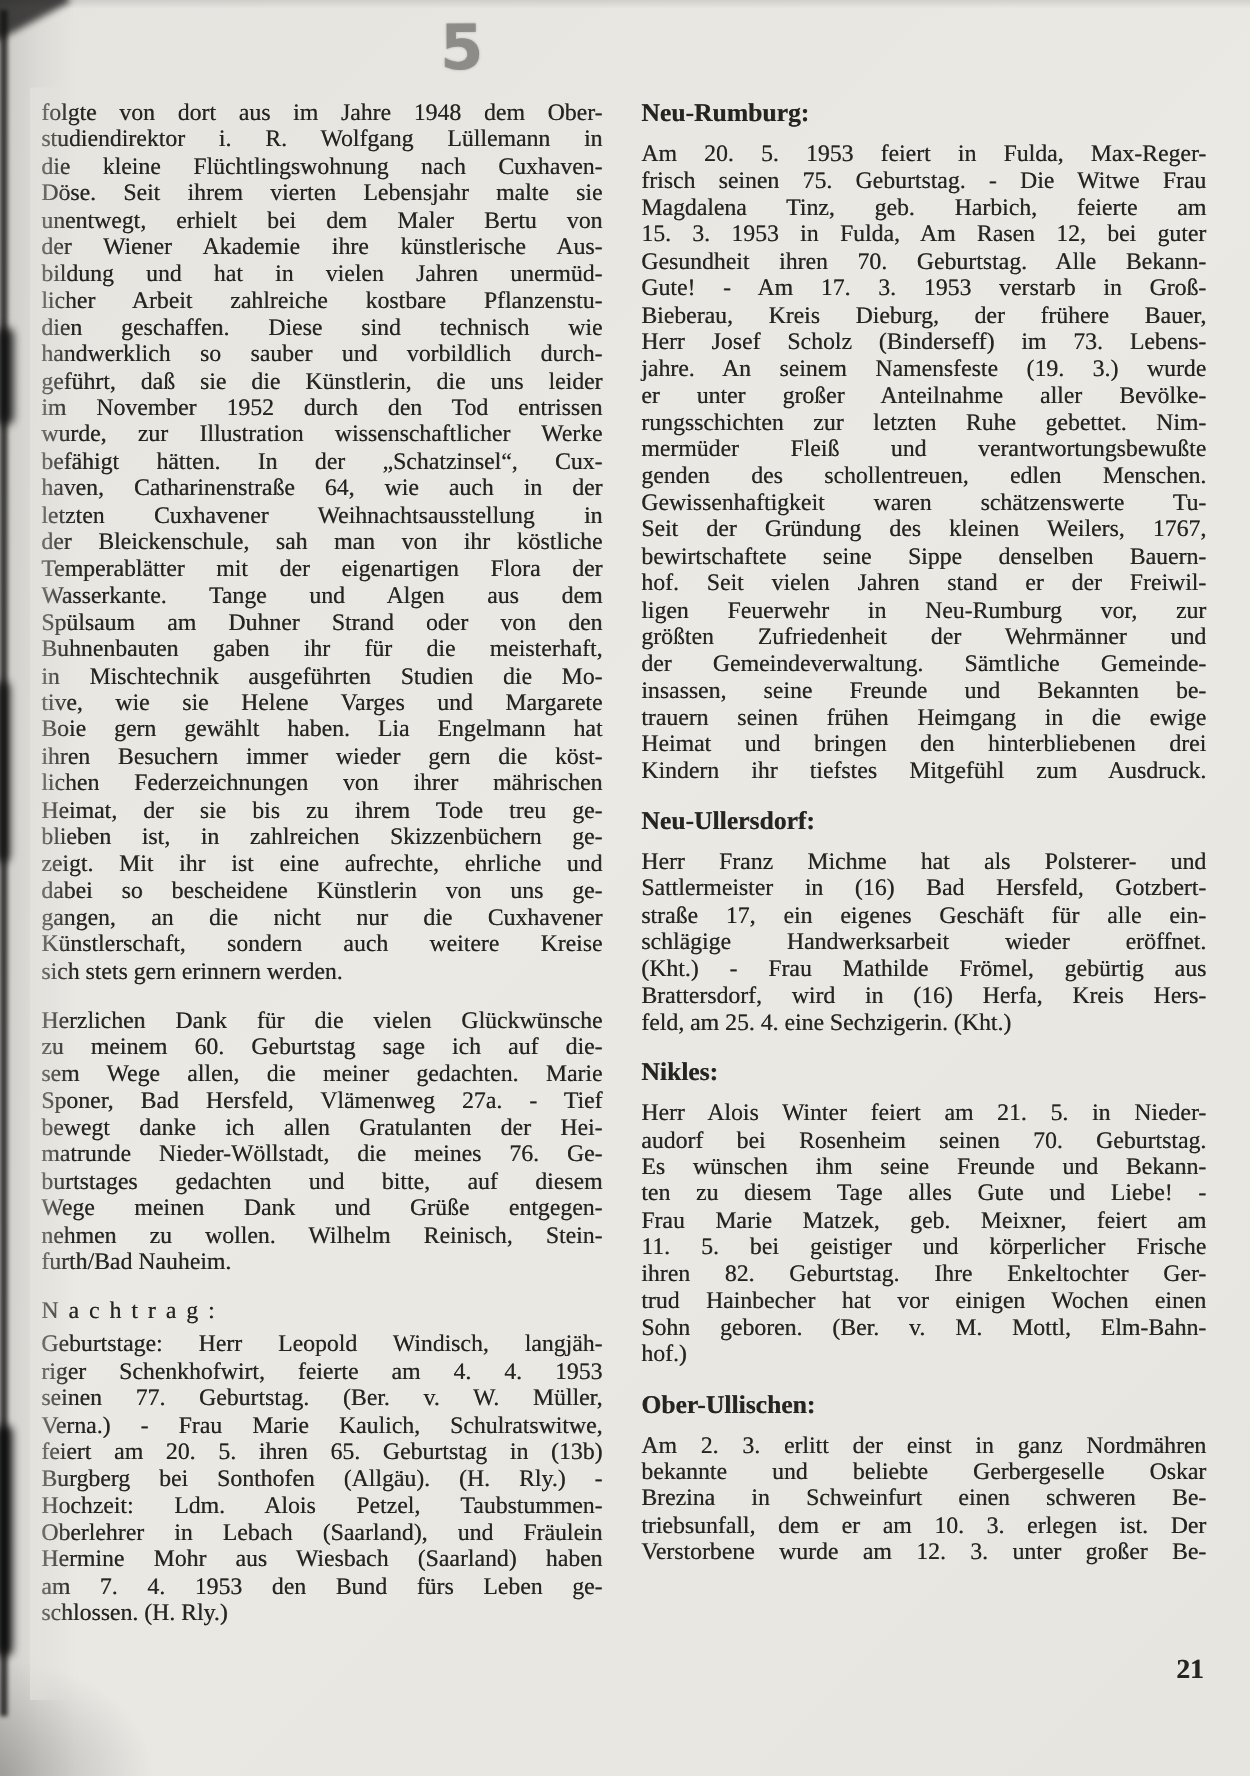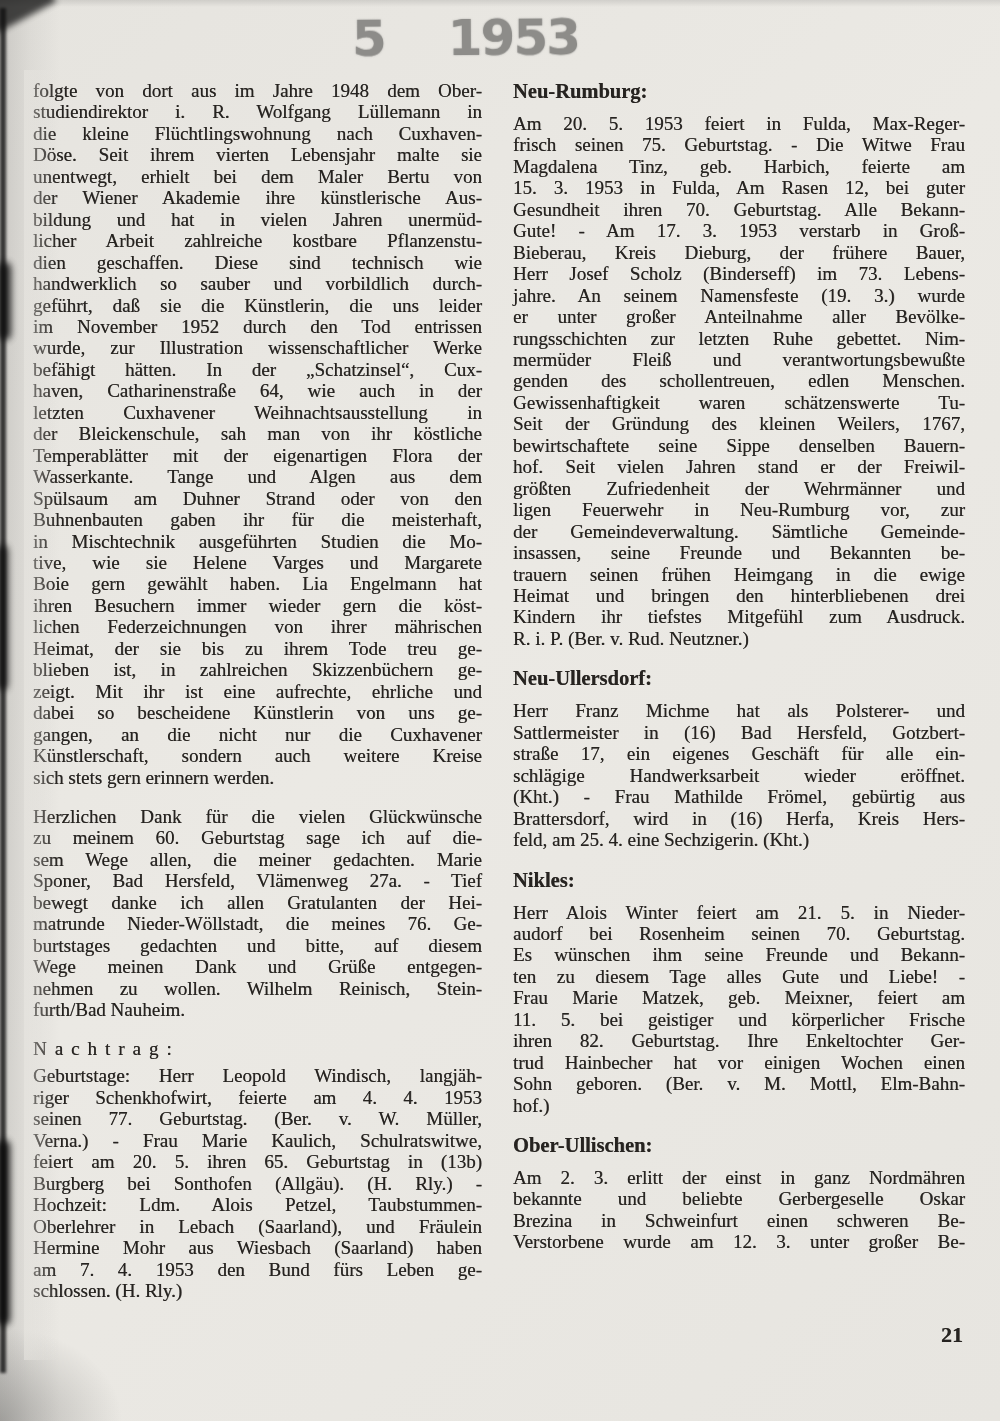--- a/index.html
+++ b/index.html
@@ -52,21 +52,20 @@
 <div class="page">
 
   <div class="spine"></div>
   <div class="blob b1"></div>
   <div class="blob b2"></div>
   <div class="blob b3"></div>
   <div class="corner"></div>
 
   <div class="stamp">
     <span>5</span>
-    <span>1953</span>
   </div>
 
   <div class="col col-left">
       <div class="paragraph">
         <div class="line">folgte von dort aus im Jahre 1948 dem Ober-</div>
         <div class="line">studiendirektor i. R. Wolfgang Lüllemann in</div>
         <div class="line">die kleine Flüchtlingswohnung nach Cuxhaven-</div>
         <div class="line">Döse. Seit ihrem vierten Lebensjahr malte sie</div>
         <div class="line">unentwegt, erhielt bei dem Maler Bertu von</div>
         <div class="line">der Wiener Akademie ihre künstlerische Aus-</div>
@@ -138,28 +137,27 @@
         <div class="line">Herr Josef Scholz (Binderseff) im 73. Lebens-</div>
         <div class="line">jahre. An seinem Namensfeste (19. 3.) wurde</div>
         <div class="line">er unter großer Anteilnahme aller Bevölke-</div>
         <div class="line">rungsschichten zur letzten Ruhe gebettet. Nim-</div>
         <div class="line">mermüder Fleiß und verantwortungsbewußte</div>
         <div class="line">genden des schollentreuen, edlen Menschen.</div>
         <div class="line">Gewissenhaftigkeit waren schätzenswerte Tu-</div>
         <div class="line">Seit der Gründung des kleinen Weilers, 1767,</div>
         <div class="line">bewirtschaftete seine Sippe denselben Bauern-</div>
         <div class="line">hof. Seit vielen Jahren stand er der Freiwil-</div>
+        <div class="line">ligen Feuerwehr in Neu-Rumburg vor, zur</div>
         <div class="line">größten Zufriedenheit der Wehrmänner und</div>
-        <div class="line">ligen Feuerwehr in Neu-Rumburg vor, zur</div>
         <div class="line">der Gemeindeverwaltung. Sämtliche Gemeinde-</div>
         <div class="line">insassen, seine Freunde und Bekannten be-</div>
         <div class="line">trauern seinen frühen Heimgang in die ewige</div>
         <div class="line">Heimat und bringen den hinterbliebenen drei</div>
         <div class="line">Kindern ihr tiefstes Mitgefühl zum Ausdruck.</div>
-        <div class="line last">R. i. P. (Ber. v. Rud. Neutzner.)</div>
       </div>
       <div class="heading">Neu-Ullersdorf:</div>
       <div class="paragraph">
         <div class="line">Herr Franz Michme hat als Polsterer- und</div>
         <div class="line">Sattlermeister in (16) Bad Hersfeld, Gotzbert-</div>
         <div class="line">straße 17, ein eigenes Geschäft für alle ein-</div>
         <div class="line">schlägige Handwerksarbeit wieder eröffnet.</div>
         <div class="line">(Kht.) - Frau Mathilde Frömel, gebürtig aus</div>
         <div class="line">Brattersdorf, wird in (16) Herfa, Kreis Hers-</div>
         <div class="line last">feld, am 25. 4. eine Sechzigerin. (Kht.)</div>
@@ -175,20 +173,21 @@
         <div class="line">ihren 82. Geburtstag. Ihre Enkeltochter Ger-</div>
         <div class="line">trud Hainbecher hat vor einigen Wochen einen</div>
         <div class="line">Sohn geboren. (Ber. v. M. Mottl, Elm-Bahn-</div>
         <div class="line last">hof.)</div>
       </div>
       <div class="heading">Ober-Ullischen:</div>
       <div class="paragraph">
         <div class="line">Am 2. 3. erlitt der einst in ganz Nordmähren</div>
         <div class="line">bekannte und beliebte Gerbergeselle Oskar</div>
         <div class="line">Brezina in Schweinfurt einen schweren Be-</div>
+        <div class="line">triebsunfall, dem er am 10. 3. erlegen ist. Der</div>
         <div class="line">Verstorbene wurde am 12. 3. unter großer Be-</div>
       </div>
     </div>
 
   <div class="gutter-fade"></div>
 
   <div class="pagenum">21</div>
 
 </div>
 

